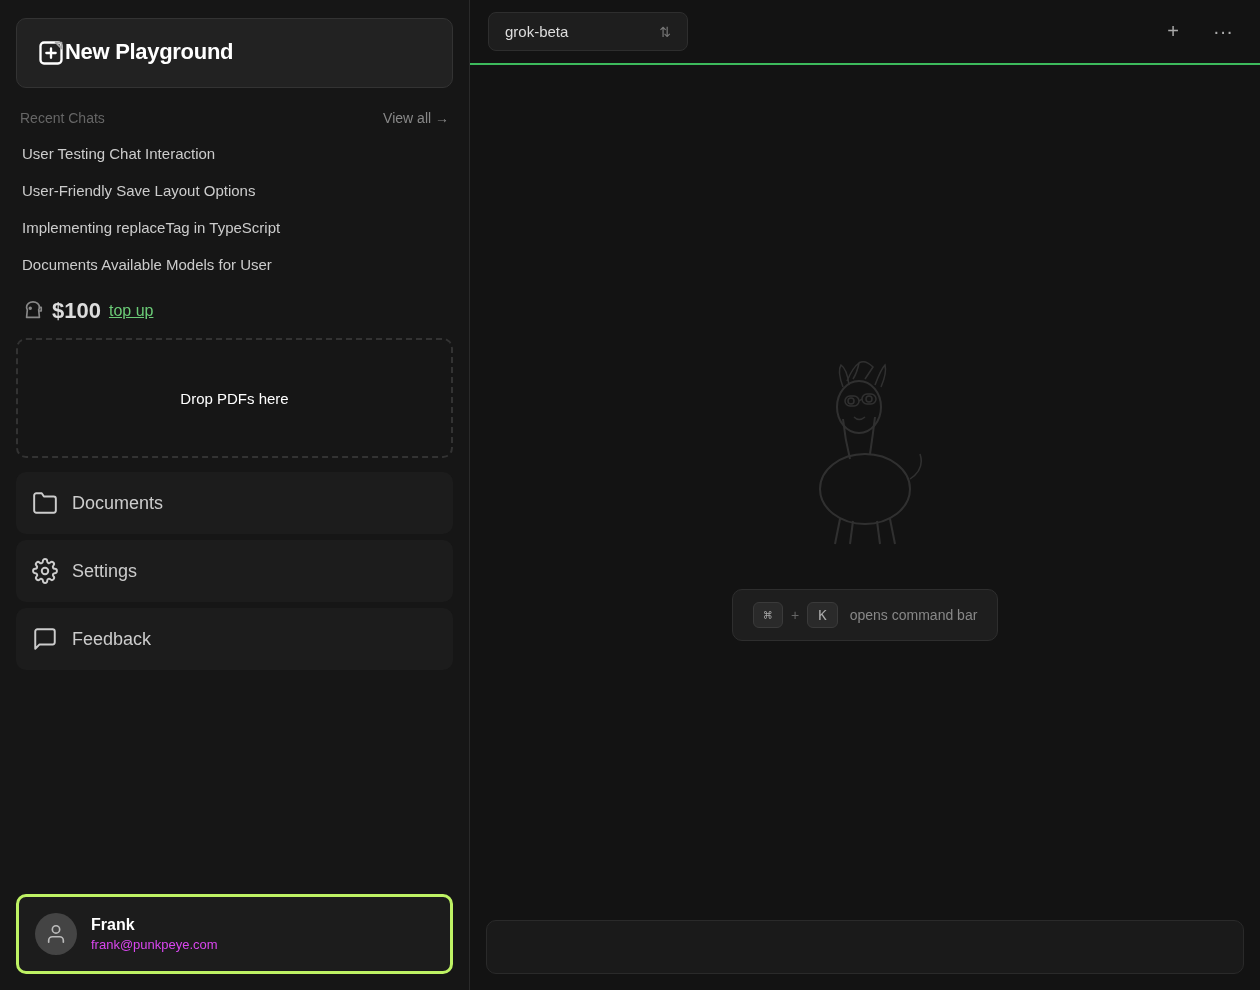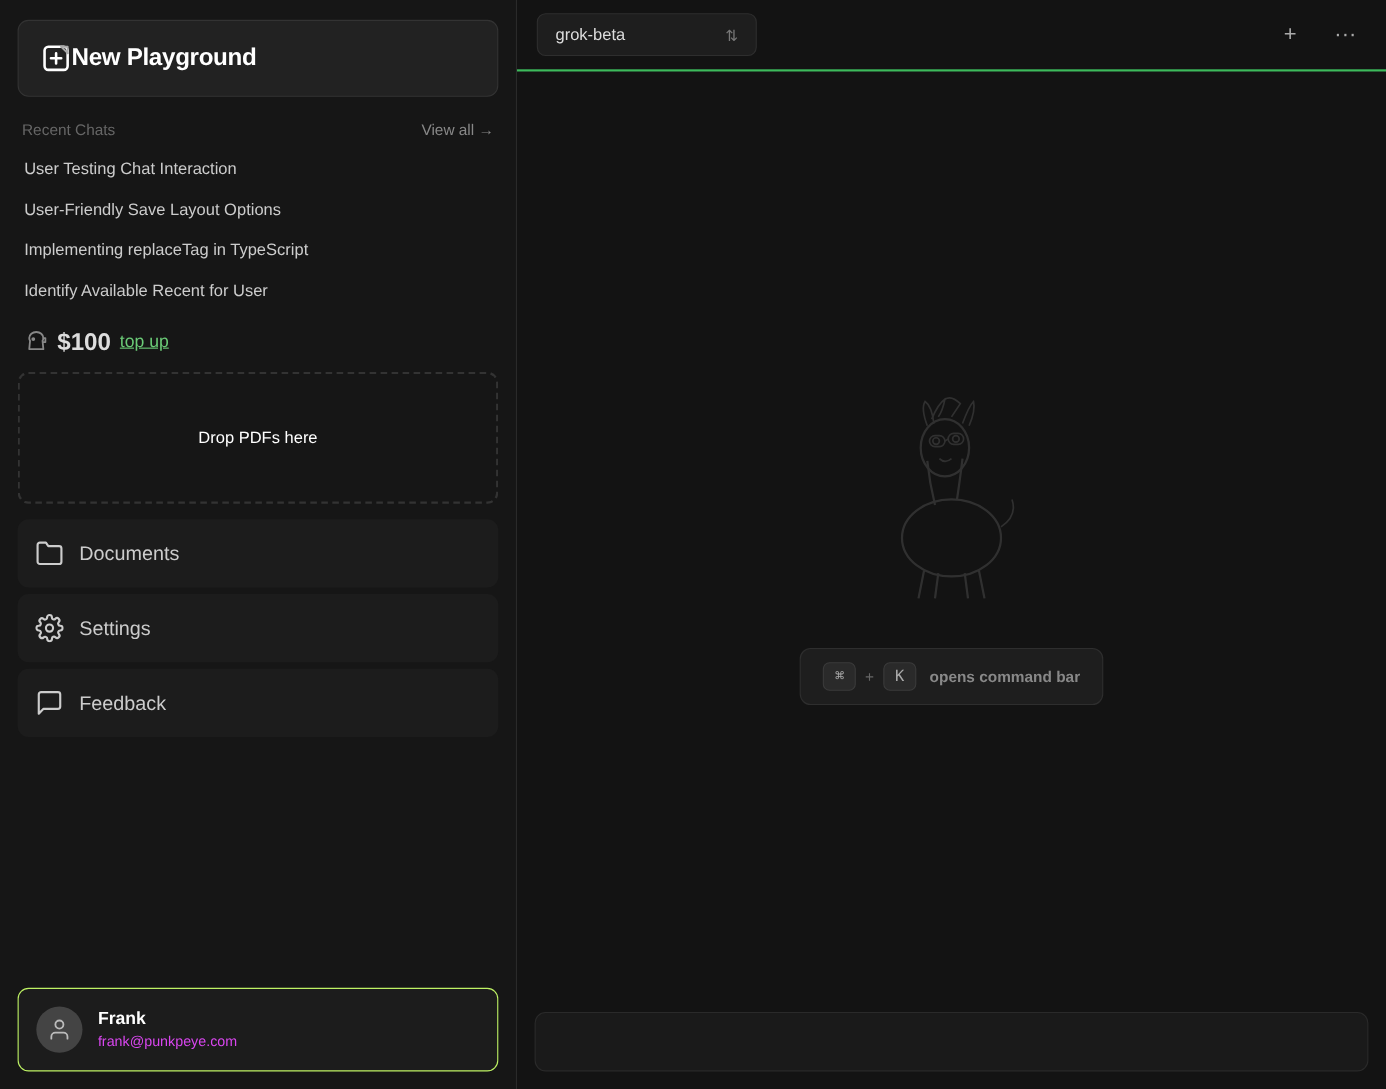--- a/index.html
+++ b/index.html
@@ -148,21 +148,21 @@
       flex-shrink: 0;
     }
 
     .user-card {
       margin-top: 12px;
       display: flex;
       align-items: center;
       gap: 14px;
       padding: 16px;
       border-radius: 10px;
-      border: 1px solid #bef264;
+      border: 3px solid #bef264;
       background: #1c1c1c;
       cursor: pointer;
     }
     .avatar {
       width: 42px;
       height: 42px;
       border-radius: 50%;
       background: #444;
       display: flex;
       align-items: center;
@@ -259,21 +259,20 @@
       font-family: monospace;
     }
     .hint-plus {
       color: #666;
       font-size: 14px;
     }
     .hint-text {
       color: #888;
       font-size: 14px;
       margin-left: 4px;
-      font-weight: bold;
     }
 
     .input-bar {
       margin: 16px;
       background: #1a1a1a;
       border: 1px solid #2a2a2a;
       border-radius: 10px;
       min-height: 54px;
       padding: 14px 16px;
     }
@@ -295,21 +294,21 @@
 
   <div class="recent-header">
     <span class="recent-title">Recent Chats</span>
     <a class="view-all-link">View all →</a>
   </div>
 
   <div class="chat-list">
     <div class="chat-item">User Testing Chat Interaction</div>
     <div class="chat-item">User-Friendly Save Layout Options</div>
     <div class="chat-item">Implementing replaceTag in TypeScript</div>
-    <div class="chat-item faded">Identify Available Recent for User</div>
+    <div class="chat-item faded">Documents Available Models for User</div>
   </div>
 
   <div class="balance-row">
     <svg width="22" height="22" viewBox="0 0 24 24" fill="none" stroke="#888" stroke-width="1.8" stroke-linecap="round" stroke-linejoin="round">
       <path d="M19 8c0-3.3-3.1-6-7-6S5 4.7 5 8c0 1 .3 1.9.8 2.7L5 19h14l-.8-8.3c.5-.8.8-1.7.8-2.7z"></path>
       <circle cx="9" cy="9" r="1"></circle>
       <path d="M19 8h2v4h-2"></path>
     </svg>
     <span class="balance-amount">$100</span>
     <a class="top-up-link">top up</a>

